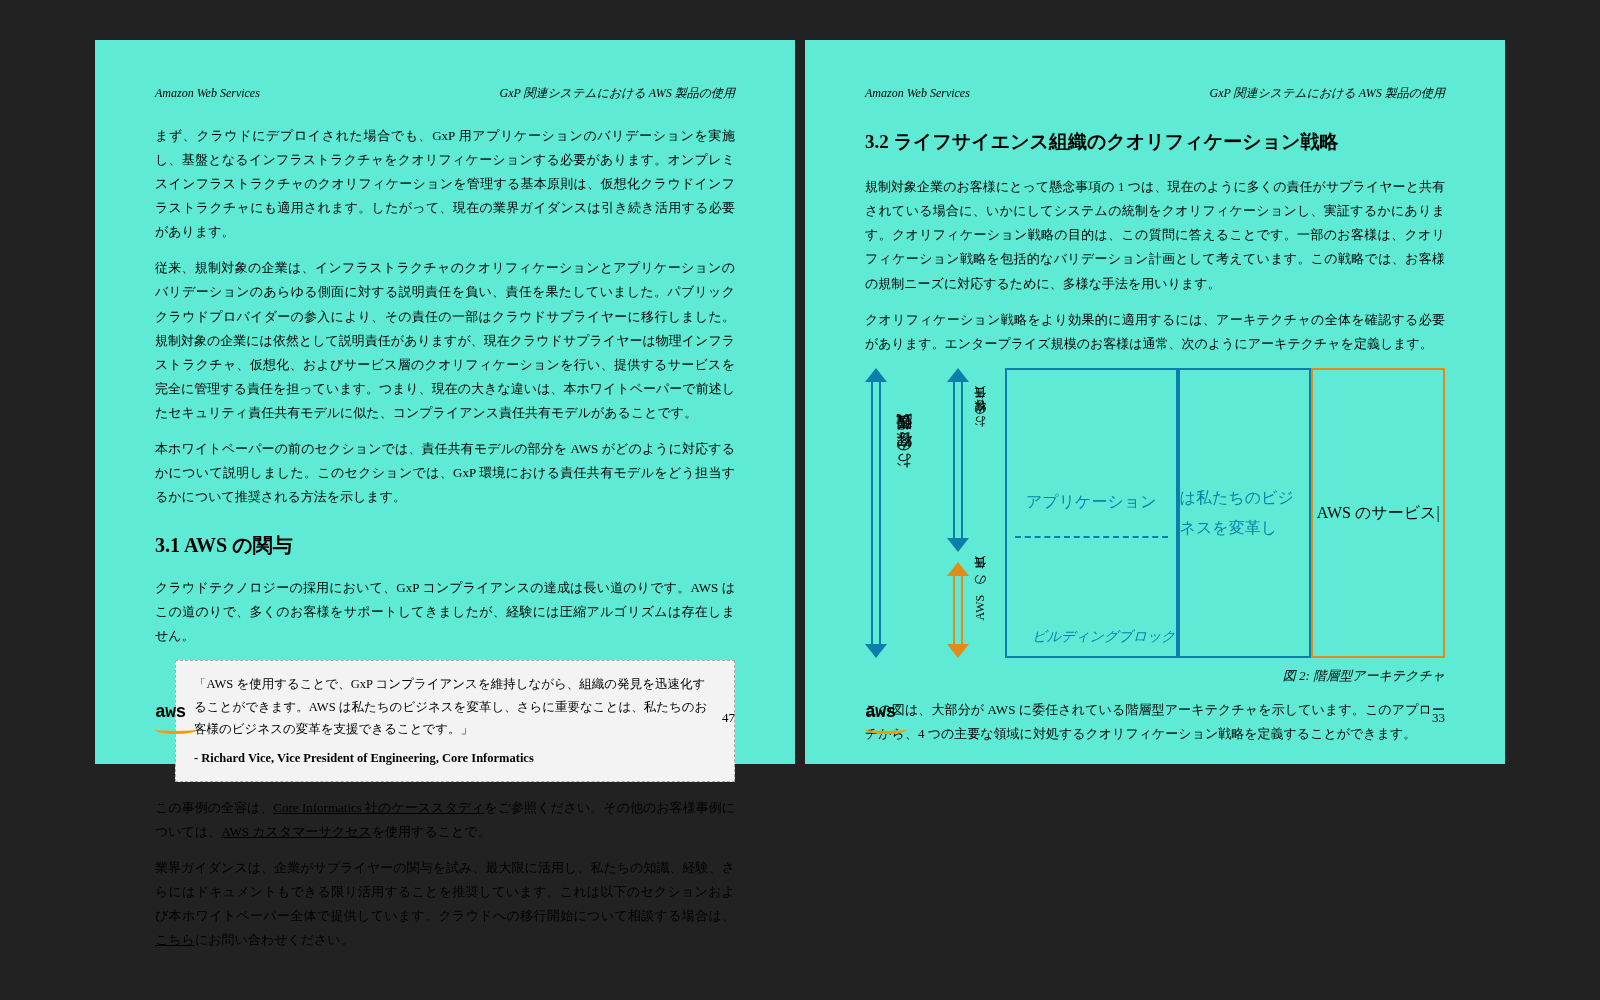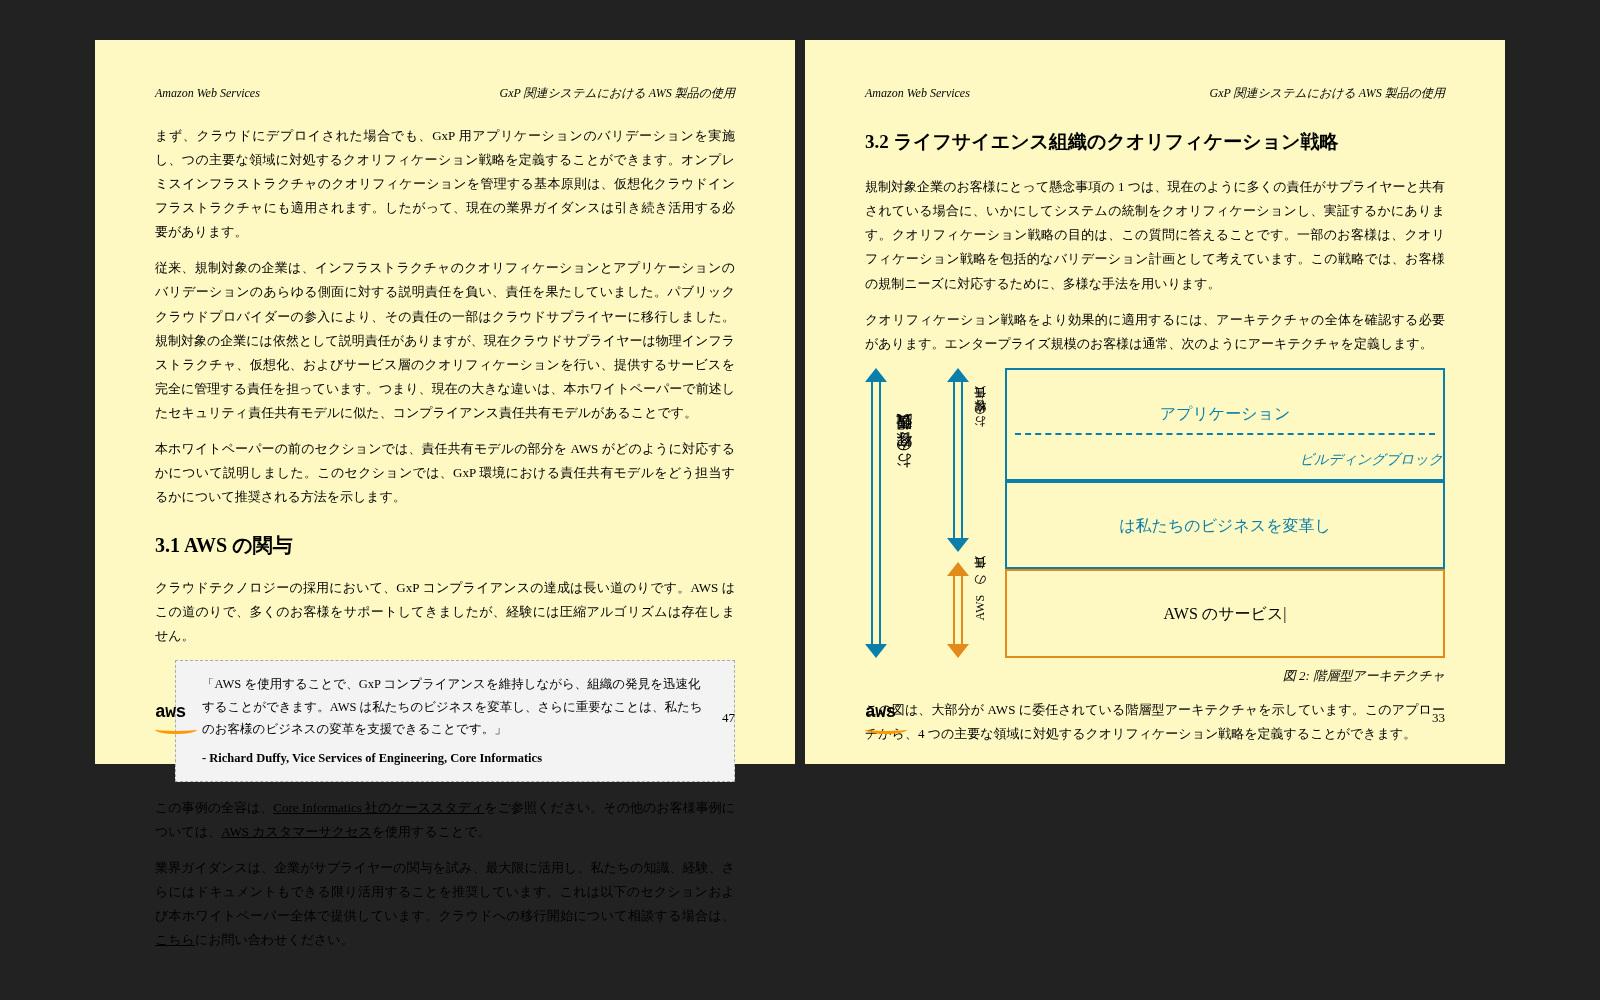--- a/index.html
+++ b/index.html
@@ -1,74 +1,74 @@
 <!DOCTYPE html>
 <html><head>
 <meta charset="utf-8">
 <style>
   html,body{margin:0;padding:0}
   body{background:#222;width:1600px;height:1000px;overflow:hidden;
        font-family:"Times New Roman","Yu Mincho","Hiragino Mincho Pro",serif;
        color:#000}
   .spread{position:absolute;top:40px;left:95px;width:1410px;height:870px;
           display:flex;gap:10px}
-  .page{background:#fef9c3;width:700px;height:724px;padding:42px 60px 30px 60px;
+  .page{background:#5eead4;width:700px;height:724px;padding:42px 60px 30px 60px;
         box-sizing:border-box;position:relative;font-size:13px;line-height:1.85}
   .hdr{display:flex;justify-content:space-between;font-style:italic;
        font-size:12px;margin-bottom:20px}
   p{margin:0 0 12px 0;text-align:justify}
   h2.sec{font-size:20px;font-weight:bold;margin:18px 0 12px 0}
   h2.big{font-size:19px;font-weight:bold;margin:10px 0 16px 0}
-  .quote{background:#f3f3f3;border:1px dashed #aaa;padding:12px 26px;
+  .quote{background:#f3f3f3;border:1px dashed #aaa;padding:12px 18px;
          margin:8px 0 14px 20px;font-size:12.5px;line-height:1.8}
   .quote .who{font-weight:bold;margin-top:6px;display:block}
   .u{text-decoration:underline}
   .logo{position:absolute;left:60px;bottom:30px;font-weight:bold;font-size:18px;
         font-family:Liberation Mono, monospace;letter-spacing:-.5px}
   .logo .sw{display:block;height:6px;width:42px;border-bottom:3px solid #f90;
             border-radius:0 0 50% 50%;margin-top:-4px}
   .pn{position:absolute;right:60px;bottom:34px;font-size:13px}
   
   .diag{position:relative;height:290px;margin:8px 0 4px 0}
   .varrow{position:absolute;width:22px}
   .vshaft{position:absolute;left:6px;right:6px;top:14px;bottom:14px}
   .vhead{position:absolute;left:0;right:0;height:14px}
   .vhead.up{top:0}
   .vhead.dn{bottom:0}
   .tri{width:0;height:0;border-left:11px solid transparent;
        border-right:11px solid transparent;position:absolute}
   .vlabel{position:absolute;writing-mode:vertical-rl;transform:rotate(180deg);
           font-size:14px;white-space:nowrap}
   .boxes{position:absolute;left:140px;right:0;top:0;bottom:0;
-         display:flex;flex-direction:column;gap:0}
+         display:flex;flex-direction:row;gap:0}
   .box{flex:1;border:2px solid;display:flex;align-items:center;
        justify-content:center;font-size:16px;position:relative}
   .box .sub{position:absolute;left:0;right:0;bottom:6px;text-align:right;
             font-size:14px;font-style:italic}
   .box .dash{position:absolute;left:8px;right:8px;top:58%;border-top:2px dashed}
   .figcap{text-align:right;font-style:italic;font-size:13px;margin:6px 0 10px}
 </style>
 </head>
 <body>
 
 <div class="spread">
 
   <div class="page">
     <div class="hdr">
       <span>Amazon Web Services</span>
       <span>GxP 関連システムにおける AWS 製品の使用</span>
     </div>
-    <p>まず、クラウドにデプロイされた場合でも、GxP 用アプリケーションのバリデーションを実施し、つの主要な領域に対処するクオリフィケーション戦略を定義することができます。オンプレミスインフラストラクチャのクオリフィケーションを管理する基本原則は、仮想化クラウドインフラストラクチャにも適用されます。したがって、現在の業界ガイダンスは引き続き活用する必要があります。</p>
+    <p>まず、クラウドにデプロイされた場合でも、GxP 用アプリケーションのバリデーションを実施し、基盤となるインフラストラクチャをクオリフィケーションする必要があります。オンプレミスインフラストラクチャのクオリフィケーションを管理する基本原則は、仮想化クラウドインフラストラクチャにも適用されます。したがって、現在の業界ガイダンスは引き続き活用する必要があります。</p>
     <p>従来、規制対象の企業は、インフラストラクチャのクオリフィケーションとアプリケーションのバリデーションのあらゆる側面に対する説明責任を負い、責任を果たしていました。パブリッククラウドプロバイダーの参入により、その責任の一部はクラウドサプライヤーに移行しました。規制対象の企業には依然として説明責任がありますが、現在クラウドサプライヤーは物理インフラストラクチャ、仮想化、およびサービス層のクオリフィケーションを行い、提供するサービスを完全に管理する責任を担っています。つまり、現在の大きな違いは、本ホワイトペーパーで前述したセキュリティ責任共有モデルに似た、コンプライアンス責任共有モデルがあることです。</p>
     <p>本ホワイトペーパーの前のセクションでは、責任共有モデルの部分を AWS がどのように対応するかについて説明しました。このセクションでは、GxP 環境における責任共有モデルをどう担当するかについて推奨される方法を示します。</p>
     <h2 class="sec">3.1 AWS の関与</h2>
     <p>クラウドテクノロジーの採用において、GxP コンプライアンスの達成は長い道のりです。AWS はこの道のりで、多くのお客様をサポートしてきましたが、経験には圧縮アルゴリズムは存在しません。</p>
     <div class="quote">
       <span>「AWS を使用することで、GxP コンプライアンスを維持しながら、組織の発見を迅速化することができます。AWS は私たちのビジネスを変革し、さらに重要なことは、私たちのお客様のビジネスの変革を支援できることです。」</span>
-      <span class="who">- Richard Duffy, Vice Services of Engineering, Core Informatics</span>
+      <span class="who">- Richard Vice, Vice President of Engineering, Core Informatics</span>
     </div>
     <p>
       <span>この事例の全容は、</span><span class="u">Core Informatics 社のケーススタディ</span><span>をご参照ください。その他のお客様事例については、</span><span class="u">AWS カスタマーサクセス</span><span>を使用することで。</span>
     </p>
     <p>
       <span>業界ガイダンスは、企業がサプライヤーの関与を試み、最大限に活用し、私たちの知識、経験、さらにはドキュメントもできる限り活用することを推奨しています。これは以下のセクションおよび本ホワイトペーパー全体で提供しています。クラウドへの移行開始について相談する場合は、</span><span class="u">こちら</span><span>にお問い合わせください。</span>
     </p>
     <div class="logo">
       <span>aws</span><span class="sw"></span>
     </div>

